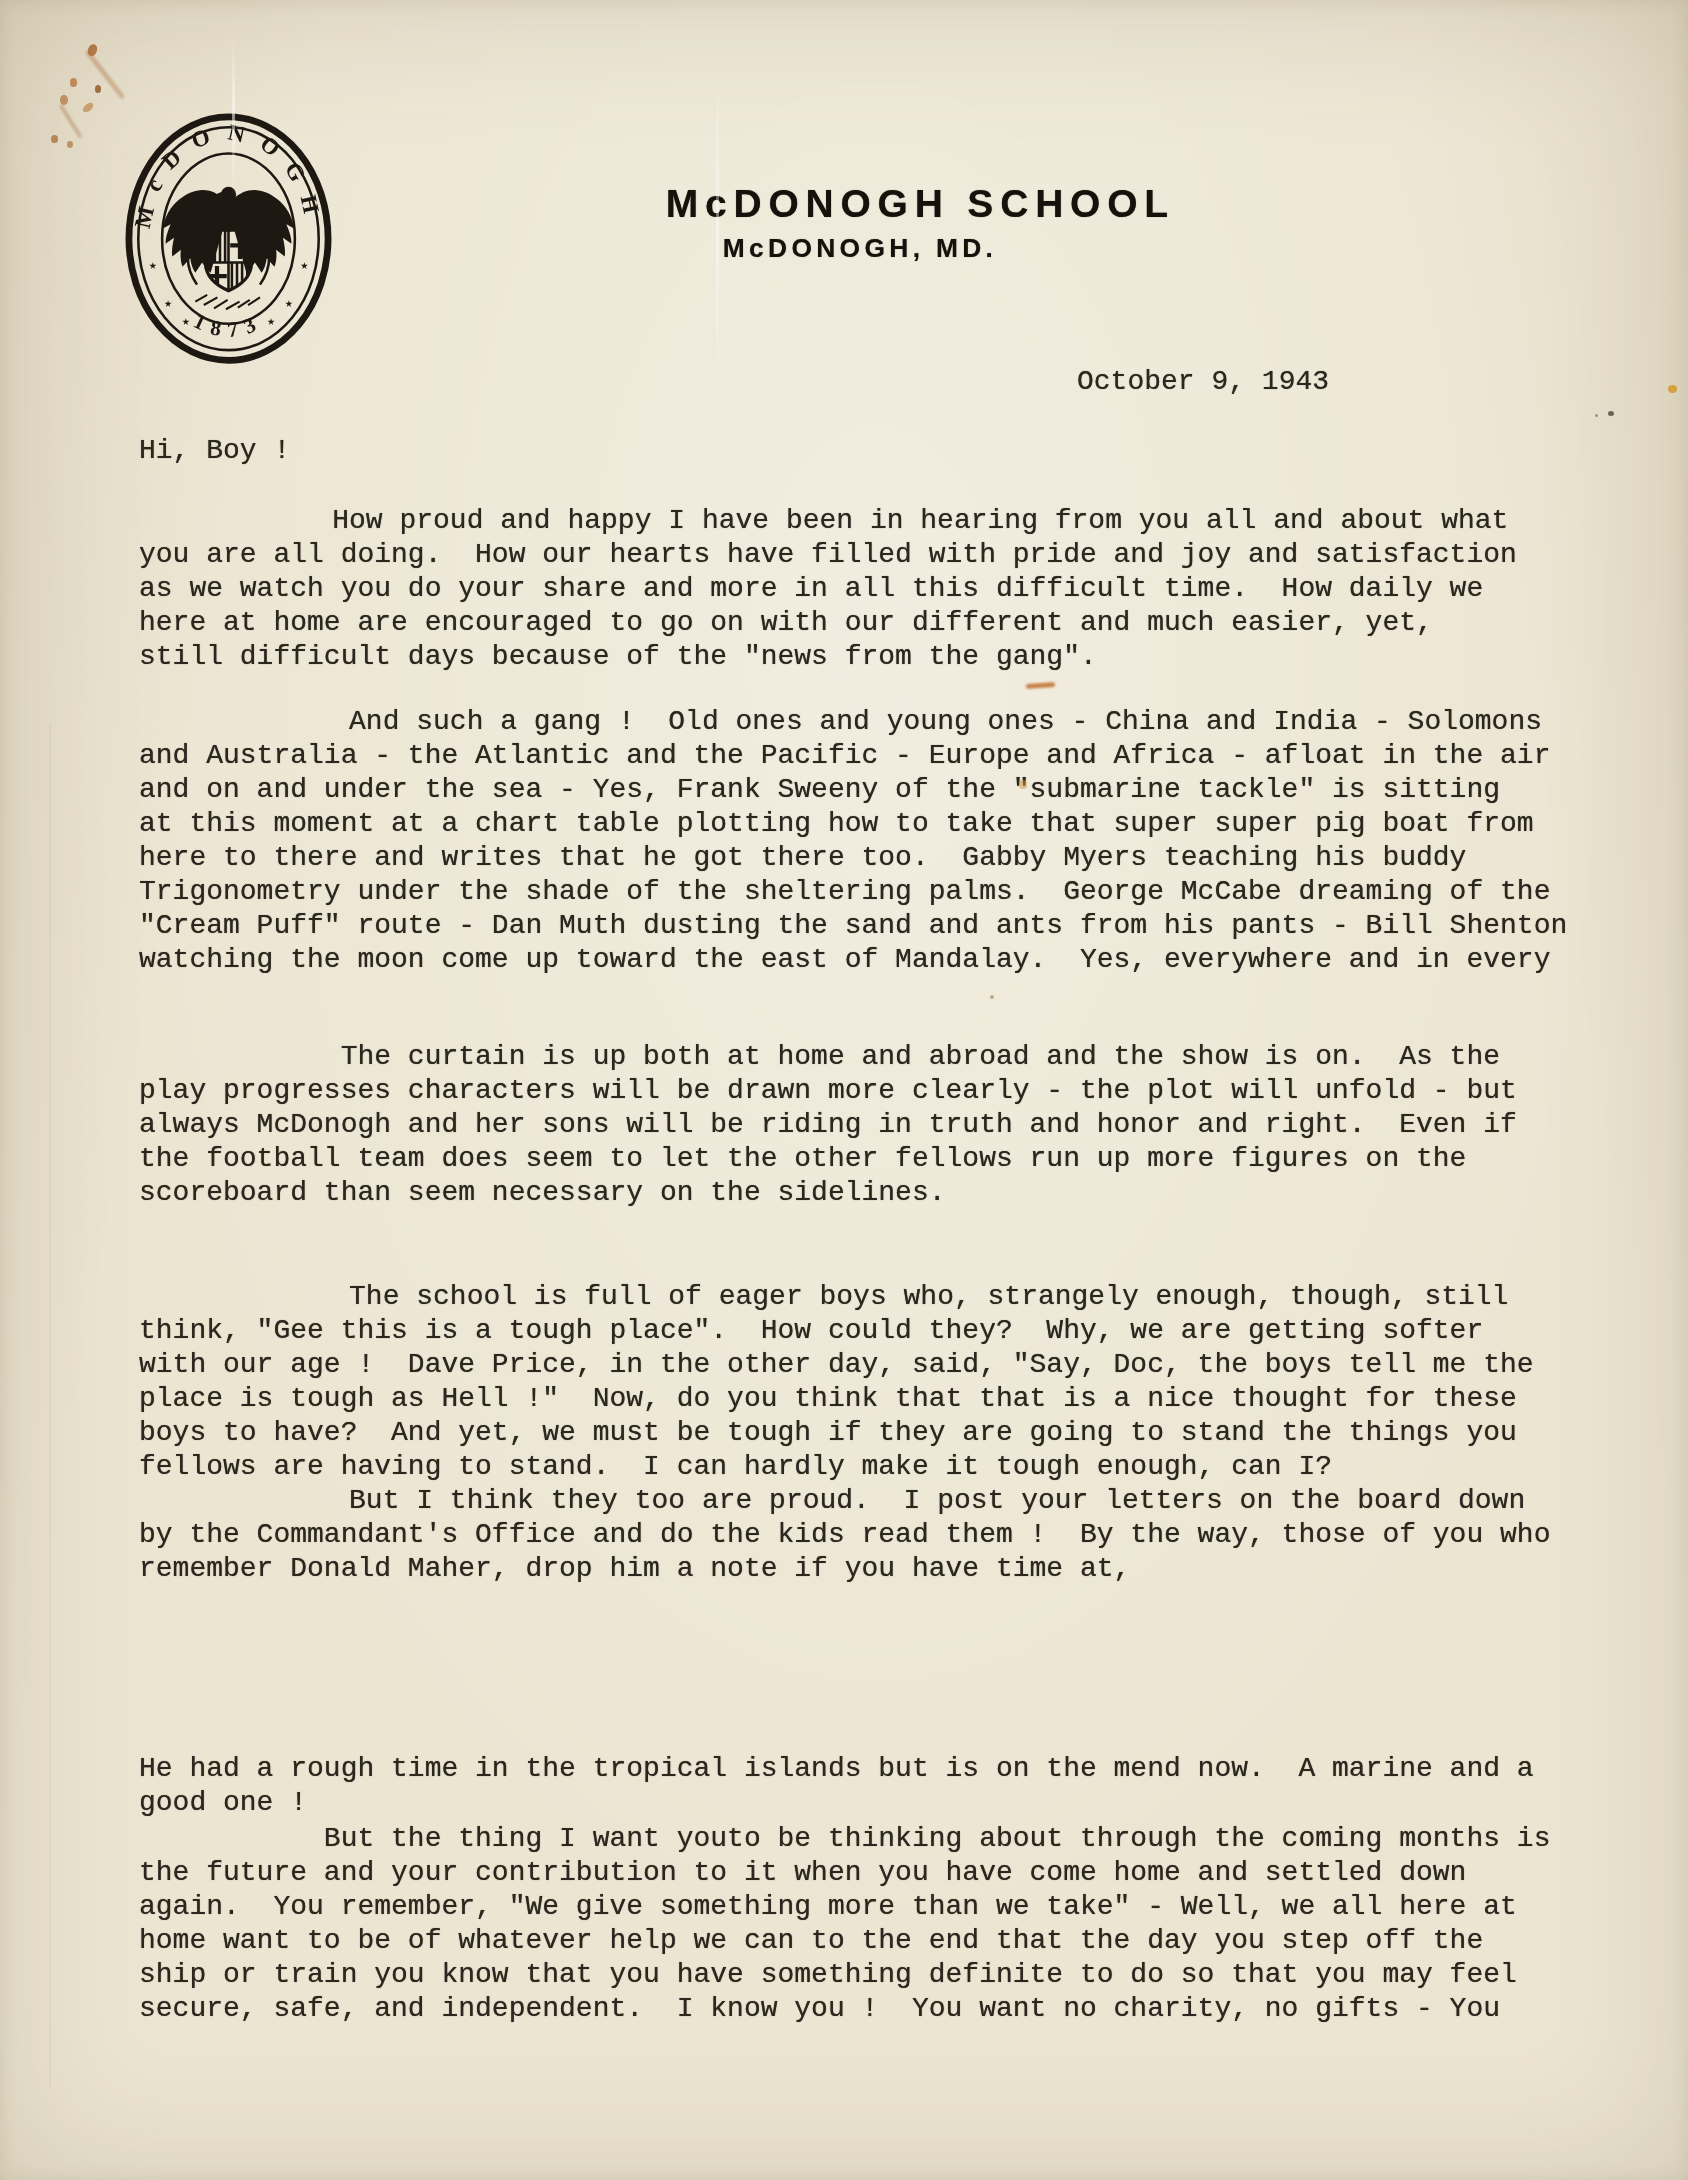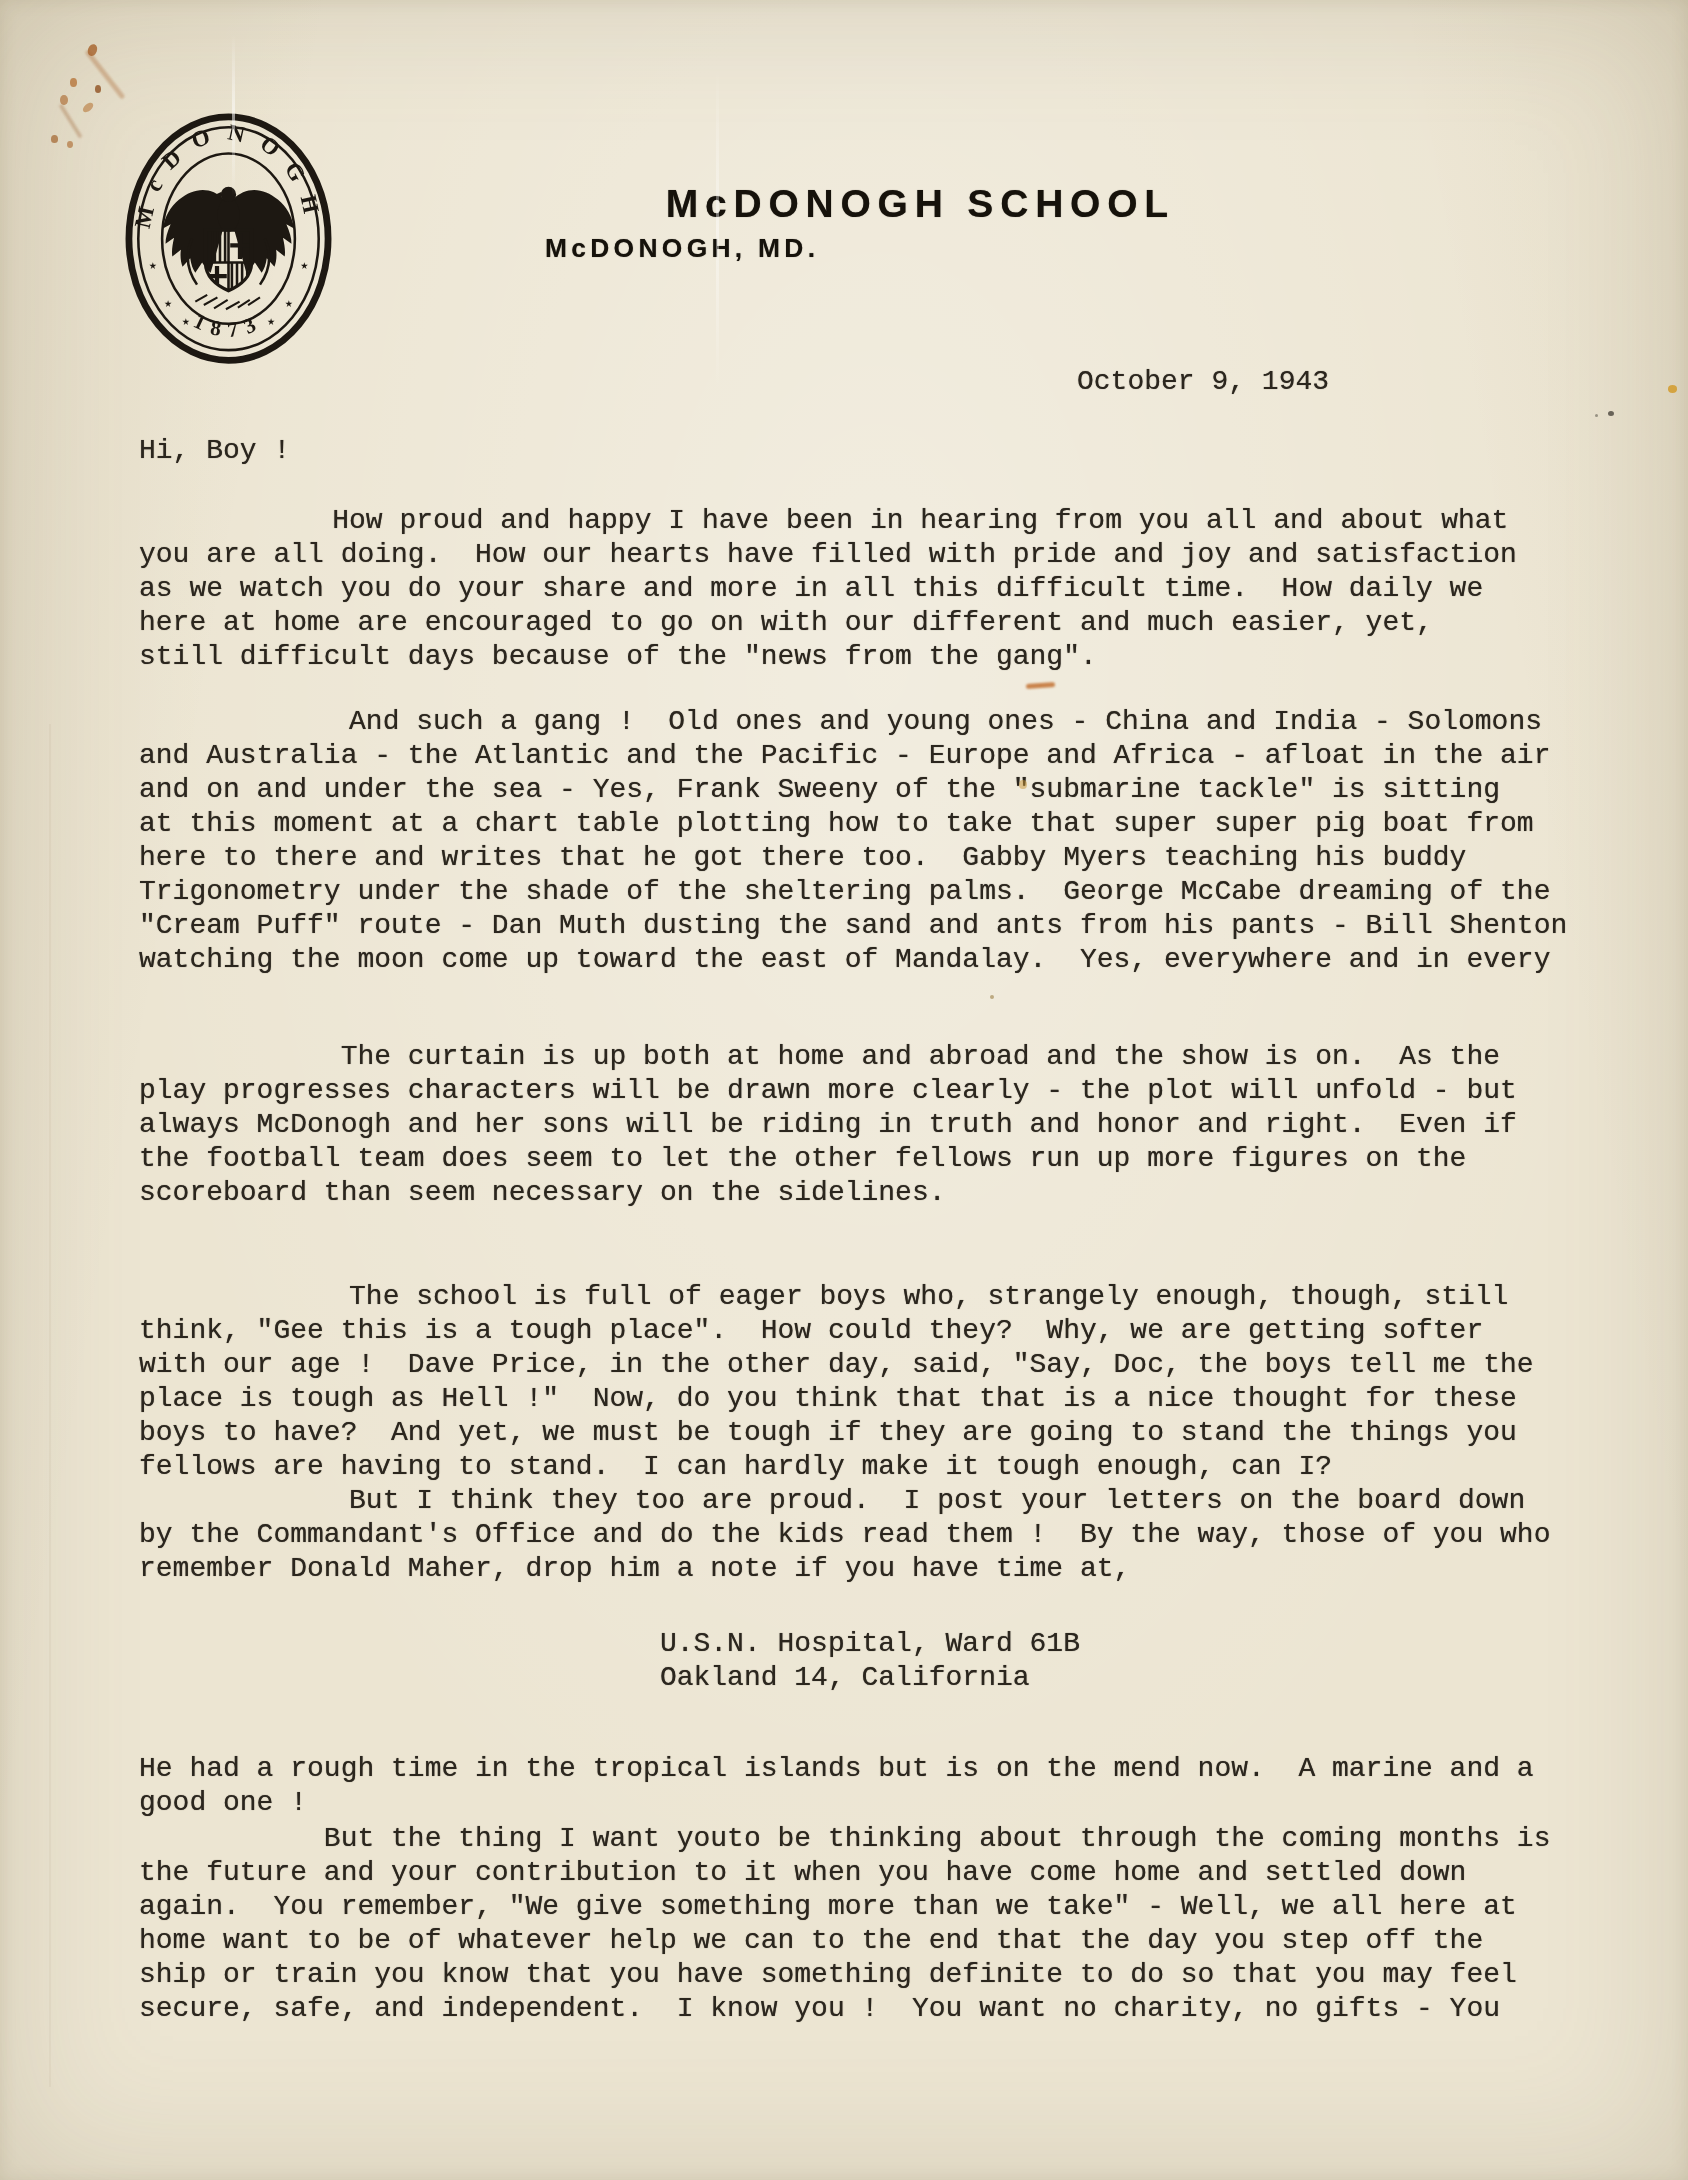--- a/index.html
+++ b/index.html
@@ -29,20 +29,21 @@
   
   .school-title{
     position:absolute;left:545px;top:182px;width:630px;
     text-align:right;
     font-family:"Liberation Sans","DejaVu Sans",sans-serif;
     font-weight:700;font-size:39px;letter-spacing:6.8px;
     color:#16120b;text-shadow:0 0 0.9px rgba(22,18,11,0.6);
   }
   .school-sub{
     position:absolute;left:545px;top:233px;width:630px;
+    text-align:center;
     font-family:"Liberation Sans","DejaVu Sans",sans-serif;
     font-weight:700;font-size:26.4px;letter-spacing:4.3px;
     color:#16120b;text-shadow:0 0 0.9px rgba(22,18,11,0.6);
   }
   .seal{position:absolute;left:122px;top:111px;width:213px;height:257px;}
   .seal text{fill:#1d1812;}
   
   .speck{position:absolute;border-radius:50%;}
   .smear{position:absolute;border-radius:3.4px;filter:blur(0.9px);}
   .crease{position:absolute;}
@@ -146,24 +147,20 @@
     <div class="tline">boys to have?  And yet, we must be tough if they are going to stand the things you</div>
     <div class="tline">fellows are having to stand.  I can hardly make it tough enough, can I?</div>
   </div>
 
   <div class="block" style="top:1484px;">
     <div class="tline indent">But I think they too are proud.  I post your letters on the board down</div>
     <div class="tline">by the Commandant's Office and do the kids read them !  By the way, those of you who</div>
     <div class="tline">remember Donald Maher, drop him a note if you have time at,</div>
   </div>
 
-  <div class="block" style="top:1627px;">
-    <div class="tline addr">U.S.N. Hospital, Ward 61B</div>
-    <div class="tline addr">Oakland 14, California</div>
-  </div>
 
   <div class="block" style="top:1716px;margin-top:36px;">
     <div class="tline">He had a rough time in the tropical islands but is on the mend now.  A marine and a</div>
     <div class="tline">good one !</div>
   </div>
 
   <div class="block" style="top:1822px;">
     <div class="tline indent">But the thing I want youto be thinking about through the coming months is</div>
     <div class="tline">the future and your contribution to it when you have come home and settled down</div>
     <div class="tline">again.  You remember, "We give something more than we take" - Well, we all here at</div>

